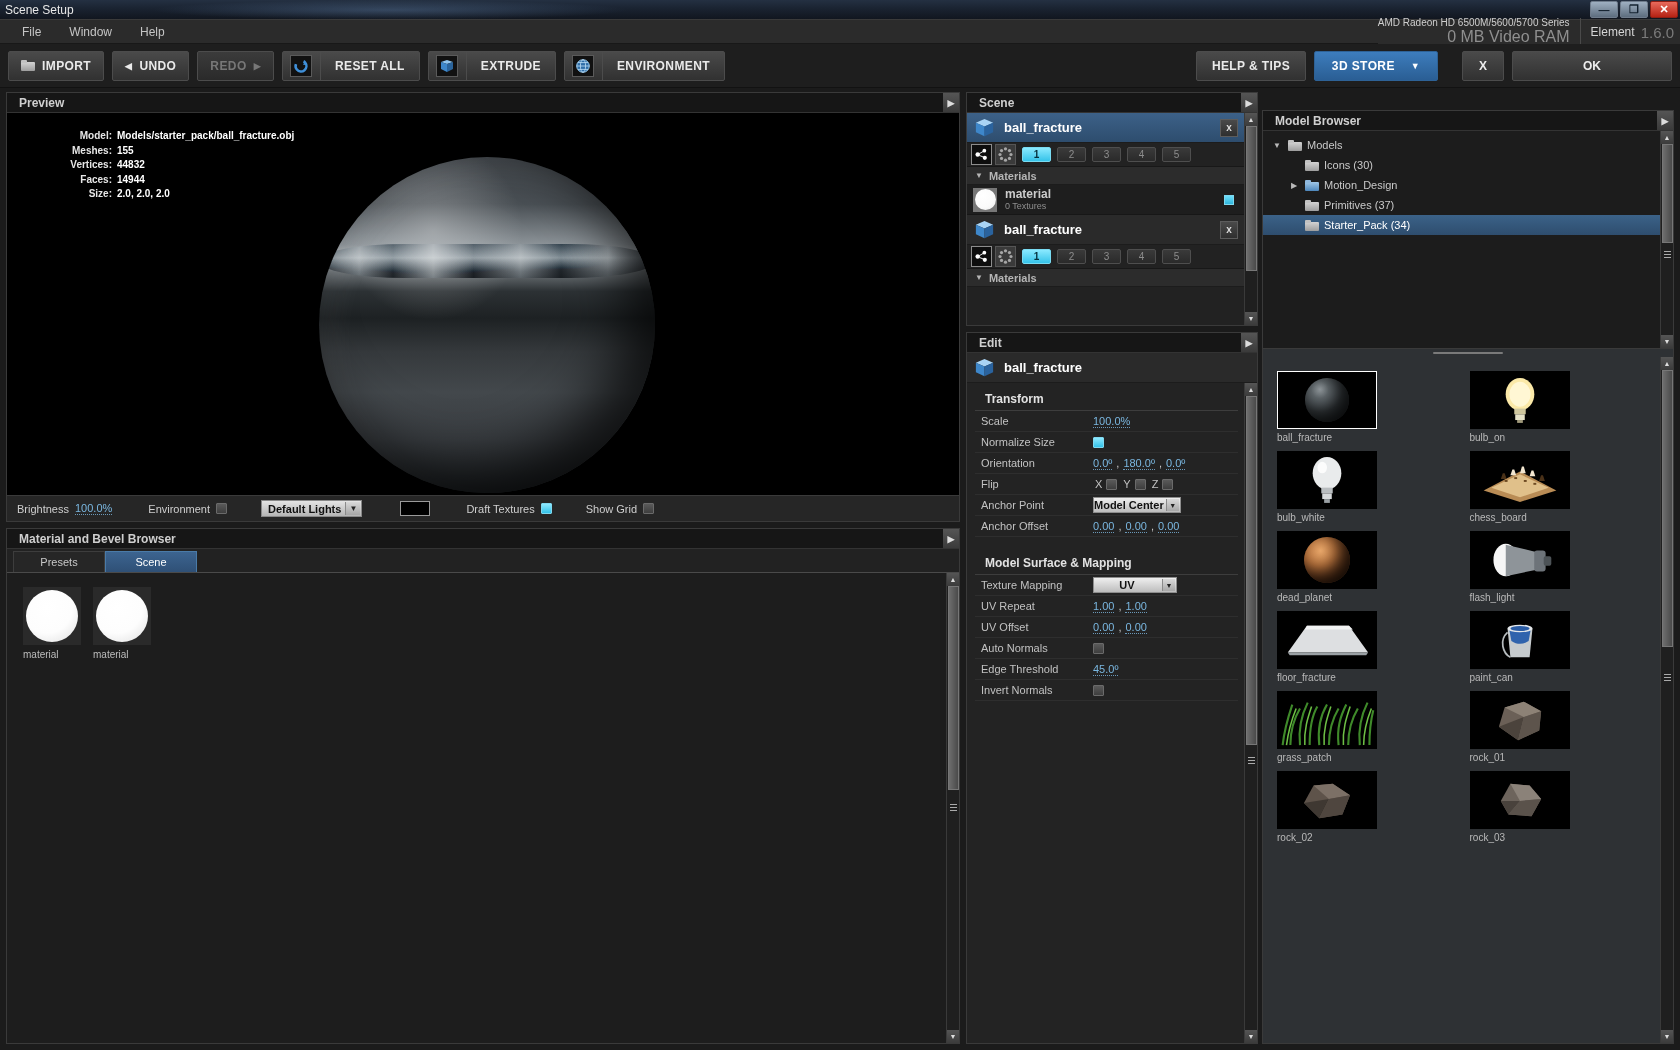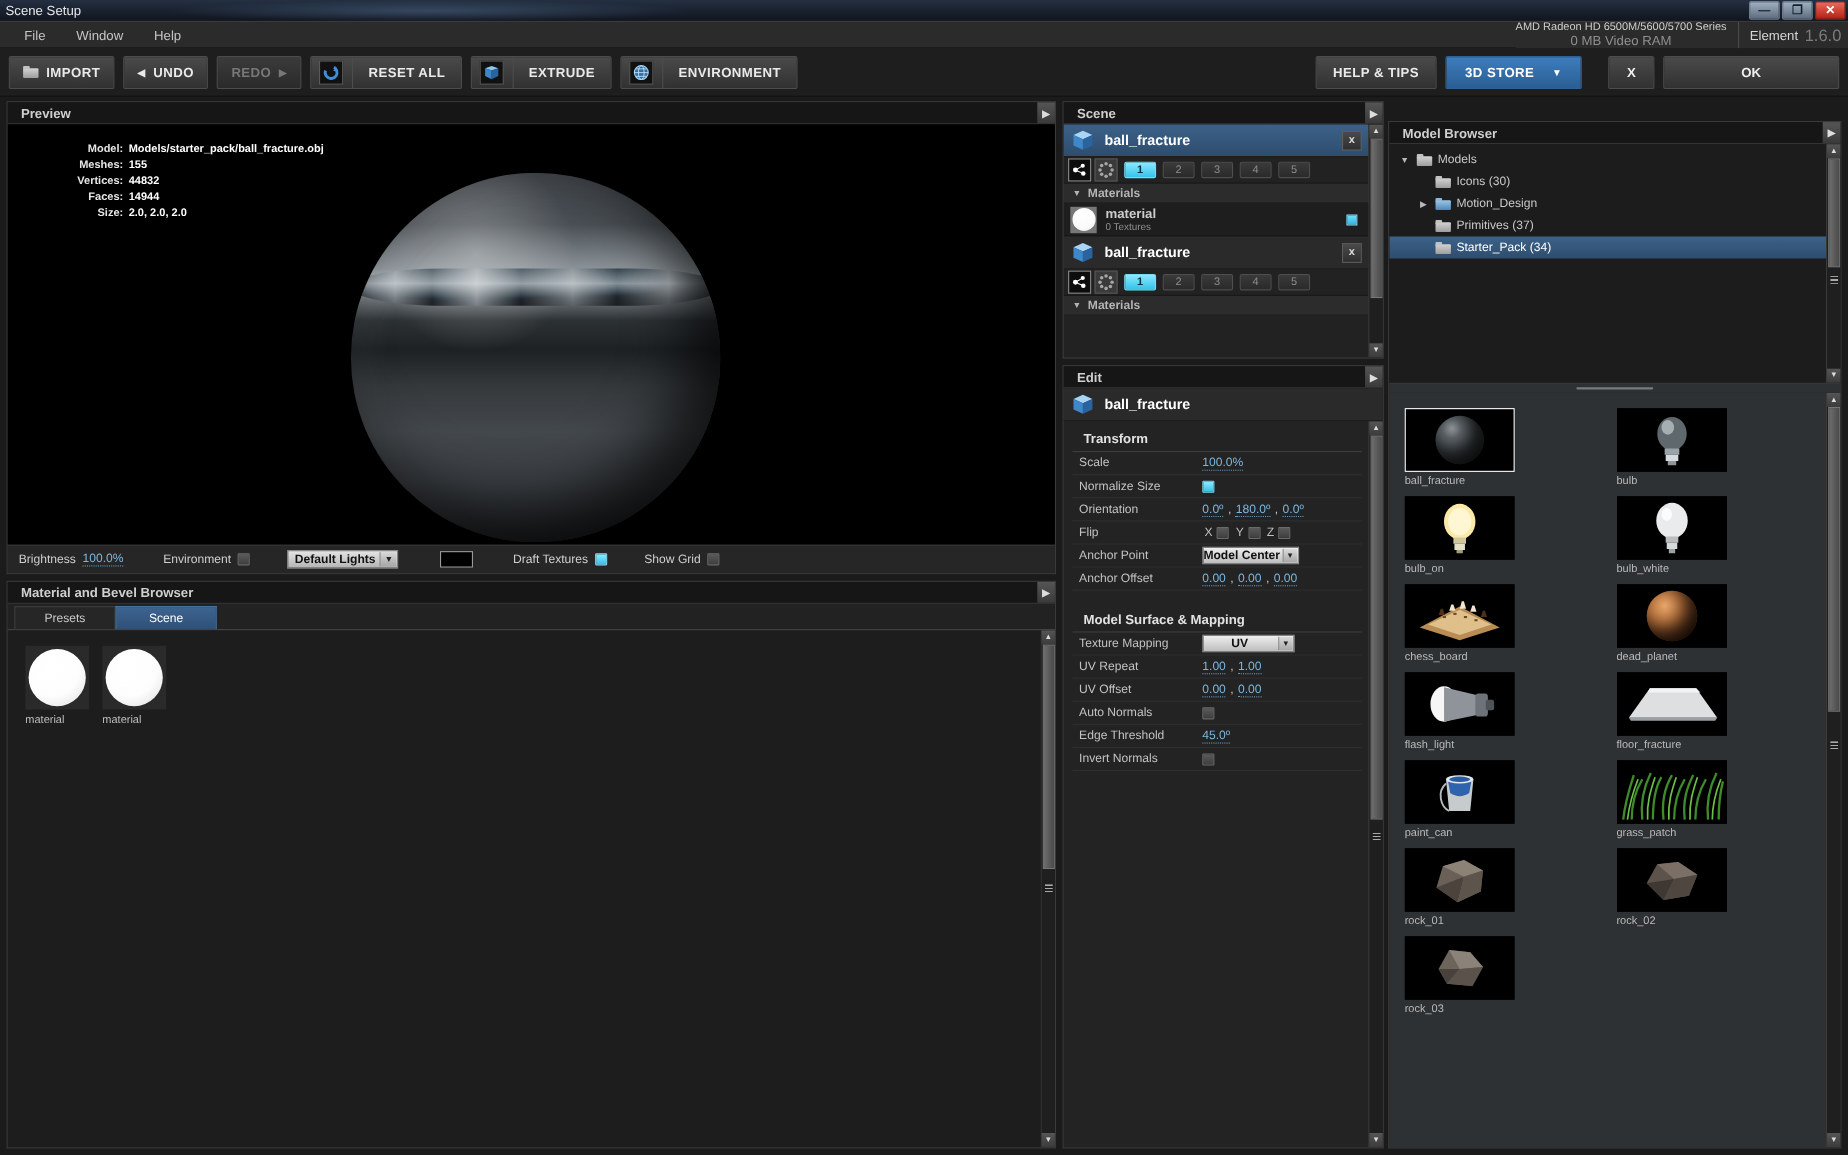--- a/index.html
+++ b/index.html
@@ -51,21 +51,21 @@
     position: absolute; right: 0; top: 20px; height: 24px;
     display: flex; align-items: center;
     background: #2b2b2b;
     padding-right: 6px;
   }
   #gpuinfo .gpu {
     text-align: right; line-height: 1.05; padding-right: 10px;
     border-right: 1px solid #4a4a4a; margin-right: 10px;
   }
   #gpuinfo .gpu .l1 { font-size: 10px; color: #cfcfcf; }
-  #gpuinfo .gpu .l2 { font-size: 12px; color: #8f8f8f; text-align: center; }
+  #gpuinfo .gpu .l2 { font-size: 16px; color: #8f8f8f; }
   #gpuinfo .elem { font-size: 12px; color: #d6d6d6; }
   #gpuinfo .elemv { font-size: 15px; color: #7b7b7b; margin-left: 6px; }
 
   
   #toolbar {
     height: 44px; background: #1e1e1e;
     border-bottom: 1px solid #121212;
     display: flex; align-items: center; padding: 0 8px; gap: 8px;
     position: relative;
   }
@@ -798,32 +798,20 @@
 
           <div class="mcell sel">
             <div class="mthumb">
               <span style="width:44px;height:44px;border-radius:50%;display:block;
                 background:radial-gradient(circle at 34% 26%, #8e9599 0%, #5c6367 20%, #33383b 52%, #1c2022 100%);
                 box-shadow: inset -8px -8px 16px rgba(0,0,0,.7);"></span>
             </div>
             <div class="mname">ball_fracture</div>
           </div>
 
-          <div class="mcell">
-            <div class="mthumb">
-              <svg width="42" height="54" viewBox="0 0 44 56">
-                  <ellipse cx="22" cy="22" rx="14" ry="16" fill="#6e7a80" opacity=".85"></ellipse>
-                  <ellipse cx="18" cy="16" rx="6" ry="7" fill="#c3ccd1" opacity=".7"></ellipse>
-                  <path d="M15 36 h14 v6 h-14 z" fill="#9aa3a8"></path>
-                  <path d="M16 42 h12 v6 h-12 z" fill="#d6dade"></path>
-                  <path d="M18 48 h8 v4 h-8 z" fill="#8e969b"></path>
-                </svg>
-            </div>
-            <div class="mname">bulb</div>
-          </div>
 
           <div class="mcell">
             <div class="mthumb">
               <svg width="42" height="54" viewBox="0 0 44 56">
                   <ellipse cx="22" cy="22" rx="15" ry="17" fill="#fbe9a8"></ellipse>
                   <ellipse cx="22" cy="22" rx="11" ry="13" fill="#fff7d4"></ellipse>
                   <path d="M16 37 h12 v6 h-12 z" fill="#cfc79e"></path>
                   <path d="M17 43 h10 v6 h-10 z" fill="#e6e2c8"></path>
                   <path d="M19 49 h6 v3 h-6 z" fill="#a29b7c"></path>
                 </svg>

